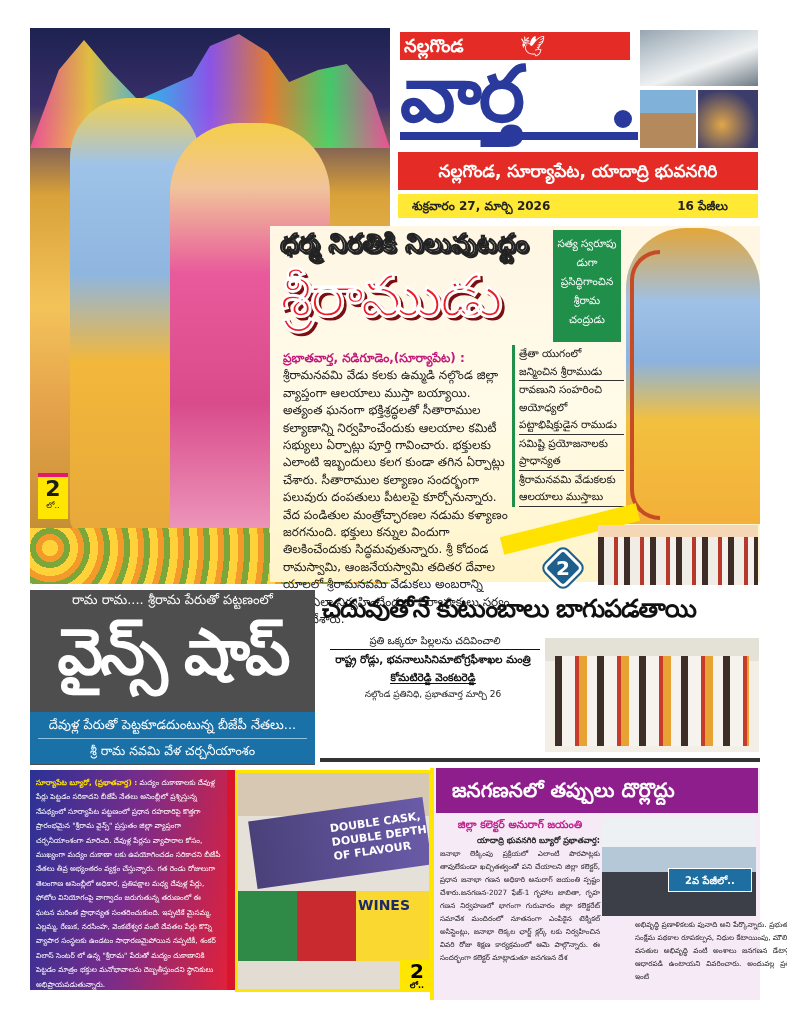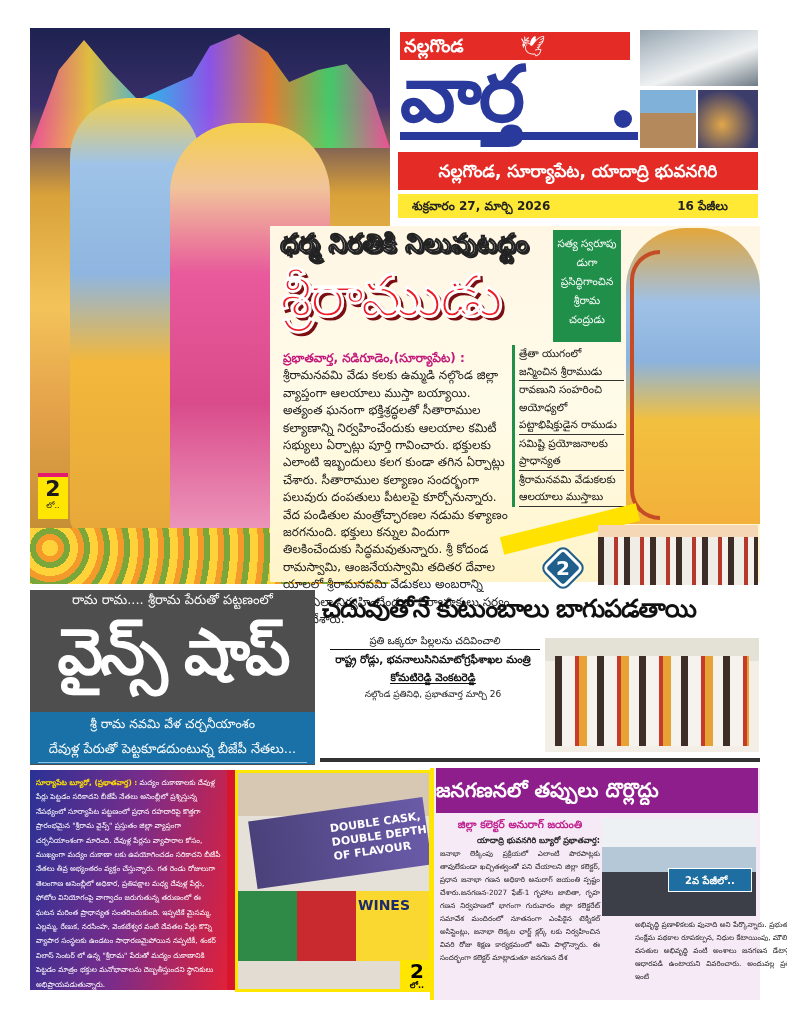--- a/index.html
+++ b/index.html
@@ -68,21 +68,21 @@
   #edu-k2{left:322px;top:650px;width:222px;text-align:center;font:bold 10.5px "DejaVu Sans",sans-serif;color:#111;line-height:18px}
   #edu-k3{left:322px;top:668px;width:222px;text-align:center;font:bold 10.5px "DejaVu Sans",sans-serif;color:#111;line-height:18px}
   #edu-k3 span{border-bottom:1px solid #111}
   #edu-body{left:322px;top:688px;width:222px;font-size:7.8px;line-height:13px;color:#222;text-align:justify}
   #edu-dl{display:block;text-align:center;font-size:9px;margin-bottom:9px}
   #edu-photo{left:545px;top:638px;width:214px;height:114px;background:linear-gradient(180deg,#e4e2d6 0 20%,#f3efe6 20% 100%)}
   #edu-photo .p{left:10px;top:18px;width:194px;height:90px;background:repeating-linear-gradient(90deg,#3d2e28 0 7px,#f6f3ee 7px 20px,#c63b2a 20px 24px,#e7a233 24px 32px,#f6f3ee 32px 42px)}
   #divider{left:320px;top:758px;width:440px;height:4px;background:#333}
   
   #census-box{left:430px;top:768px;width:330px;height:232px;background:#f6eaf6;border-left:4px solid #ffe600}
-  #census-head{left:436px;top:768px;width:322px;height:45px;background:#8e1e8c;color:#fff;font:bold 20px "DejaVu Sans",sans-serif;line-height:45px;padding-left:0;white-space:nowrap}
+  #census-head{left:436px;top:768px;width:322px;height:45px;background:#8e1e8c;color:#fff;font:bold 20px "DejaVu Sans",sans-serif;line-height:45px;padding-left:16px;white-space:nowrap}
   #census-by{left:440px;top:818px;width:160px;text-align:center;font:bold 10.5px "DejaVu Sans",sans-serif;color:#c01f8f}
   #census-body1{left:440px;top:834px;width:160px;font-size:7.2px;line-height:13px;color:#222;text-align:justify}
   #census-dl{display:block;text-align:right;font-weight:bold;font-size:8px}
   #census-photo{left:602px;top:818px;width:154px;height:98px;background:linear-gradient(180deg,#eef1f3 0 30%,#b4c8d8 30% 55%,#3c3f48 55% 100%)}
   #census-more{left:668px;top:868px;width:84px;height:24px;background:#1f6ea1;color:#fff;font:bold 10px "DejaVu Sans",sans-serif;line-height:24px;text-align:center;border:1px solid #fff}
   #census-body2{left:635px;top:918px;width:156px;font-size:7.2px;line-height:13px;color:#222;text-align:justify}
 </style>
 </head>
 <body>
 
@@ -143,22 +143,22 @@
 <div id="hex2" class="abs"></div>
 <div id="hex2-n" class="abs">2</div>
 <div id="meeting" class="abs photo">
   <div class="abs ppl"></div>
 </div>
 
 <div id="wine-box" class="abs"></div>
 <div id="wine-kicker" class="abs">రామ రామ.... శ్రీరామ పేరుతో పట్టణంలో</div>
 <div id="wine-head" class="abs">వైన్స్ షాప్</div>
 <div id="wine-sub" class="abs">
+  <div id="wine-sub1">దేవుళ్ల పేరుతో పెట్టకూడదుంటున్న బీజేపీ నేతలు...</div>
   <div id="wine-sub2">శ్రీ రామ నవమి వేళ చర్చనీయాంశం</div>
-  <div id="wine-sub1">దేవుళ్ల పేరుతో పెట్టకూడదుంటున్న బీజేపీ నేతలు...</div>
 </div>
 <div id="wine-body" class="abs">
   <span class="dl">సూర్యాపేట బ్యూరో, (ప్రభాతవార్త) :</span>
   <span>మద్యం దుకాణాలకు దేవుళ్ల పేర్లు పెట్టడం సరికాదని బీజేపీ నేతలు అసెంబ్లీలో ప్రశ్నిస్తున్న నేపథ్యంలో సూర్యాపేట పట్టణంలో ప్రధాన రహదారిపై కొత్తగా ప్రారంభమైన "శ్రీరామ వైన్స్" ప్రస్తుతం జిల్లా వ్యాప్తంగా చర్చనీయాంశంగా మారింది. దేవుళ్ల పేర్లను వ్యాపారాల కోసం, ముఖ్యంగా మద్యం దుకాణా లకు ఉపయోగించడం సరికాదని బీజేపీ నేతలు తీవ్ర అభ్యంతరం వ్యక్తం చేస్తున్నారు. గత రెండు రోజులుగా తెలంగాణ అసెంబ్లీలో అధికార, ప్రతిపక్షాల మధ్య దేవుళ్ల పేర్లు, ఫోటోల వినియోగంపై వాగ్వాదం జరుగుతున్న తరుణంలో ఈ ఘటన మరింత ప్రాధాన్యత సంతరించుకుంది. ఇప్పటికే మైసమ్మ, ఎల్లమ్మ, రేణుక, నరసింహ, వెంకటేశ్వర వంటి దేవతల పేర్లు కొన్ని వ్యాపార సంస్థలకు ఉండటం సాధారణమైపోయిన నప్పటికీ, శంకర్ విలాస్ సెంటర్ లో ఉన్న "శ్రీరామ" పేరుతో మద్యం దుకాణానికి పెట్టడం మాత్రం భక్తుల మనోభావాలను దెబ్బతీస్తుందని స్థానికులు అభిప్రాయపడుతున్నారు.</span>
 </div>
 <div id="wine-photo" class="abs photo">
   <div id="wine-banner" class="abs">DOUBLE CASK, DOUBLE DEPTH OF FLAVOUR</div>
   <div id="wine-store" class="abs"></div>
   <div id="wine-sign" class="abs">WINES</div>
   <div id="wine-ground" class="abs"></div>

